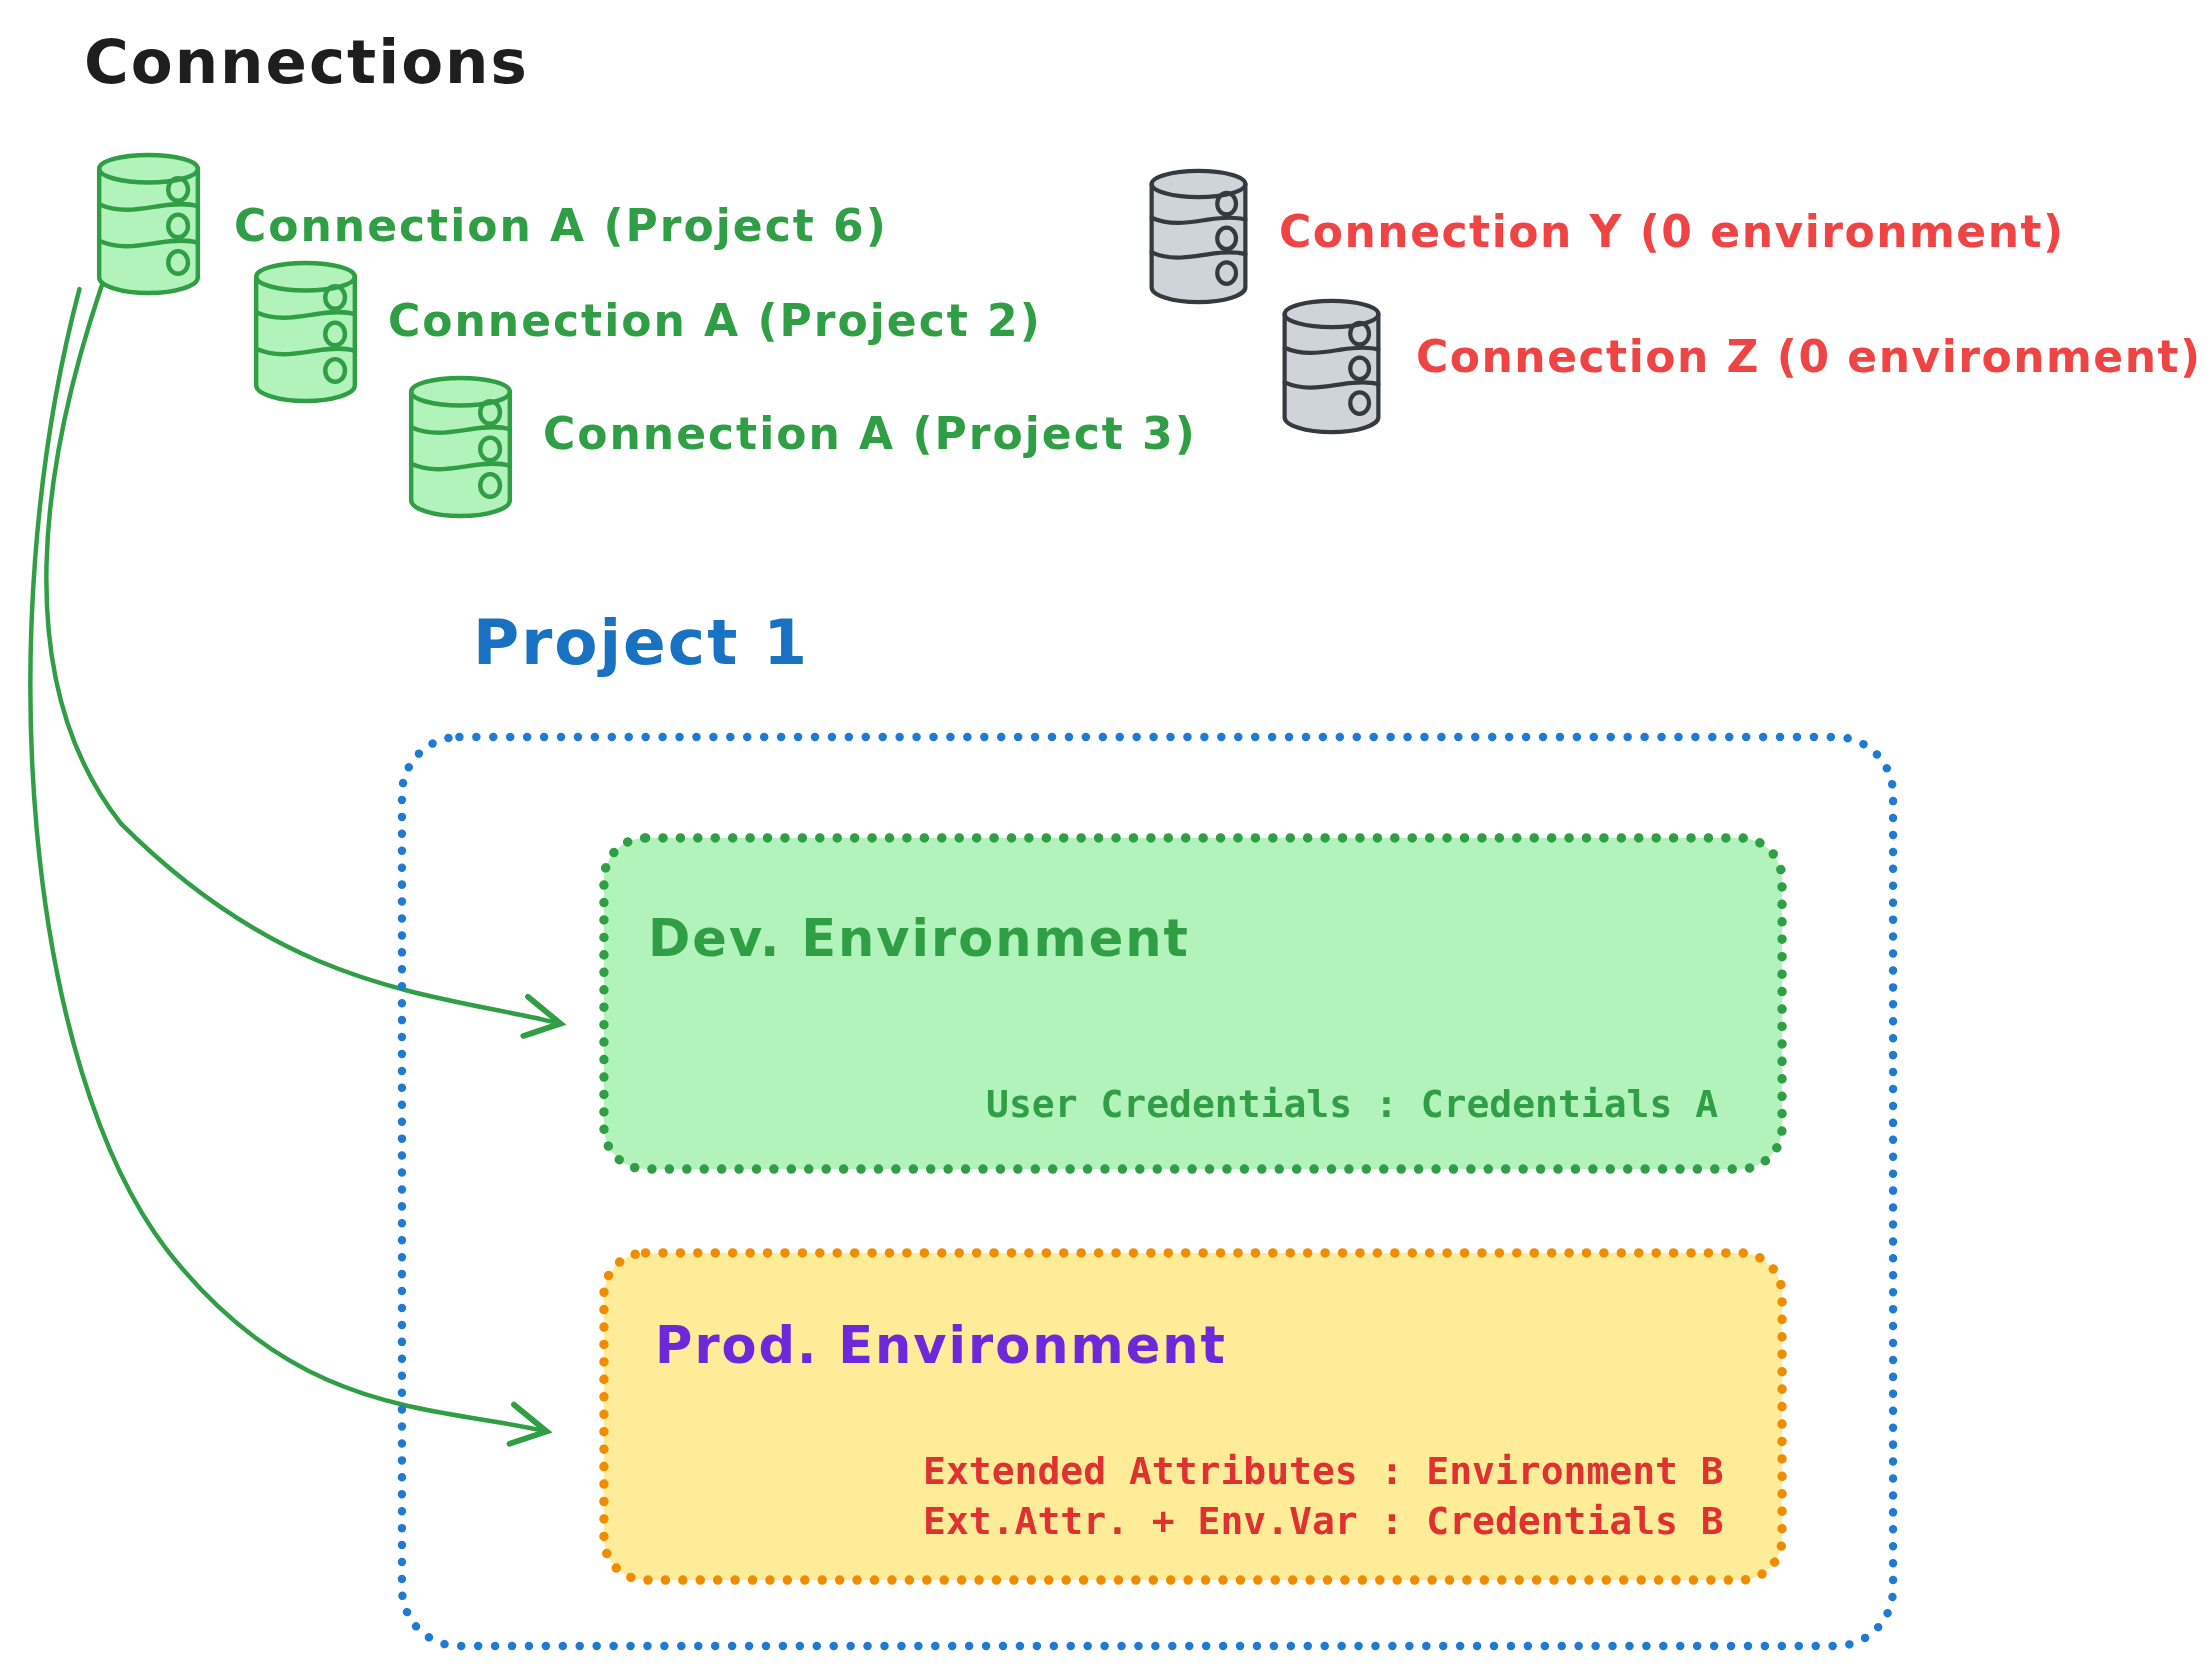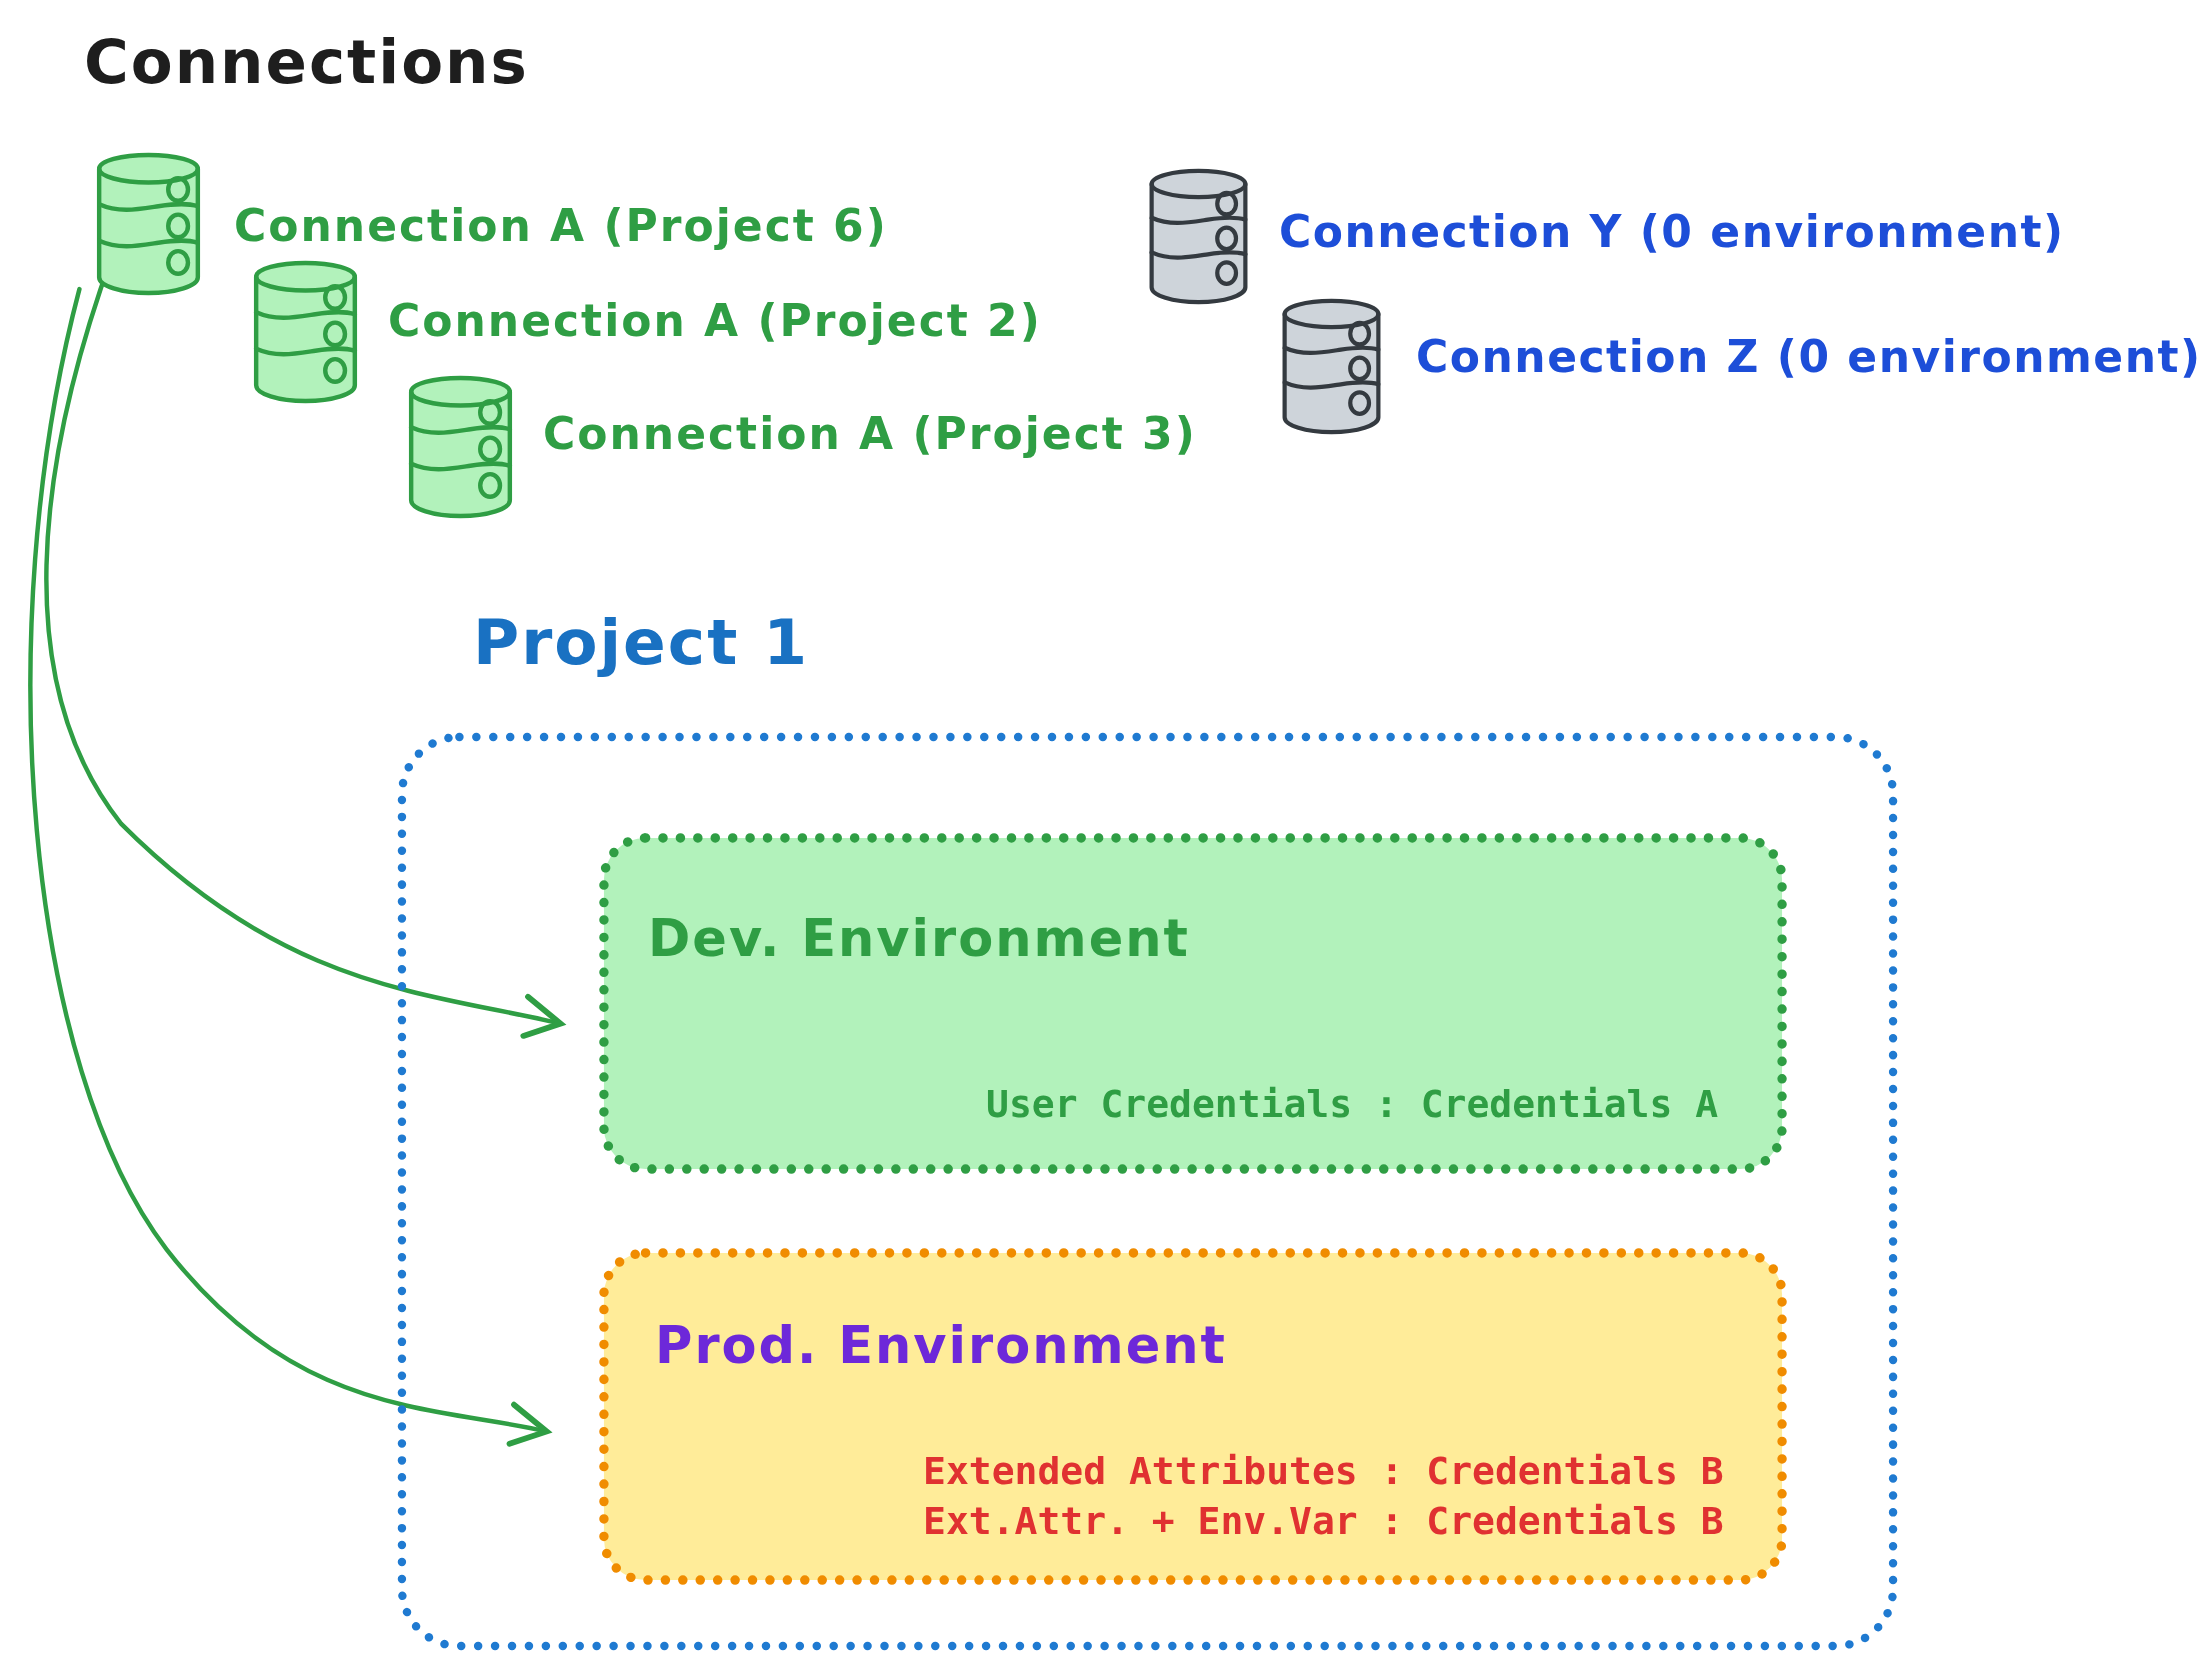--- a/index.html
+++ b/index.html
@@ -13,21 +13,21 @@
   }
   .abs{position:absolute;margin-top:8px;}
   .hand{font-family:"DejaVu Sans", sans-serif;font-weight:700;letter-spacing:2px;white-space:nowrap;}
   .mono{font-family:"DejaVu Sans Mono", monospace;font-weight:700;white-space:nowrap;}
 
   .diagram-title{left:84px;top:18px;font-size:61px;color:#1e1e1e;}
   .project-title{left:473px;top:598px;font-size:63px;color:#1971c2;}
 
   .conn-label{font-size:44px;line-height:55px;}
   .conn-green{color:#2f9e44;}
-  .conn-gray{color:#1d4ed8;letter-spacing:1.5px;}
+  .conn-gray{color:#ef4444;letter-spacing:1.5px;}
 
   
   .db{position:absolute;}
   .db-green{--db-stroke:#2f9e44;--db-fill:#b2f2bb;}
   .db-gray{--db-stroke:#343a40;--db-fill:#ced4da;}
 
   
   .frame-box{position:absolute;}
   .frame-box > svg{position:absolute;left:0;top:0;width:100%;height:100%;}
   .env-title{position:absolute;font-size:51px;}
@@ -111,19 +111,19 @@
     <div class="hand env-title dev-title">Dev. Environment</div>
     <div class="mono map-line dev-map">User Credentials : Credentials A</div>
   </div>
 
   <div class="frame-box" style="left:598px;top:1247px;width:1190px;height:339px;">
     <svg viewBox="0 0 1202 342" preserveAspectRatio="none">
       <rect x="6" y="6" width="1190" height="330" rx="42" ry="42" fill="#ffec99" stroke="#f08c00" stroke-width="9.5" stroke-linecap="round" stroke-dasharray="0.1 17.5"></rect>
     </svg>
     <div class="hand env-title prod-title">Prod. Environment</div>
     <div class="prod-map">
-      <div class="mono map-line">Extended Attributes : Credentials B</div>
+      <div class="mono map-line">Extended Attributes : Environment B</div>
       <div class="mono map-line">Ext.Attr. + Env.Var : Credentials B</div>
     </div>
   </div>
 
 </div>
 
 
 </body></html>

